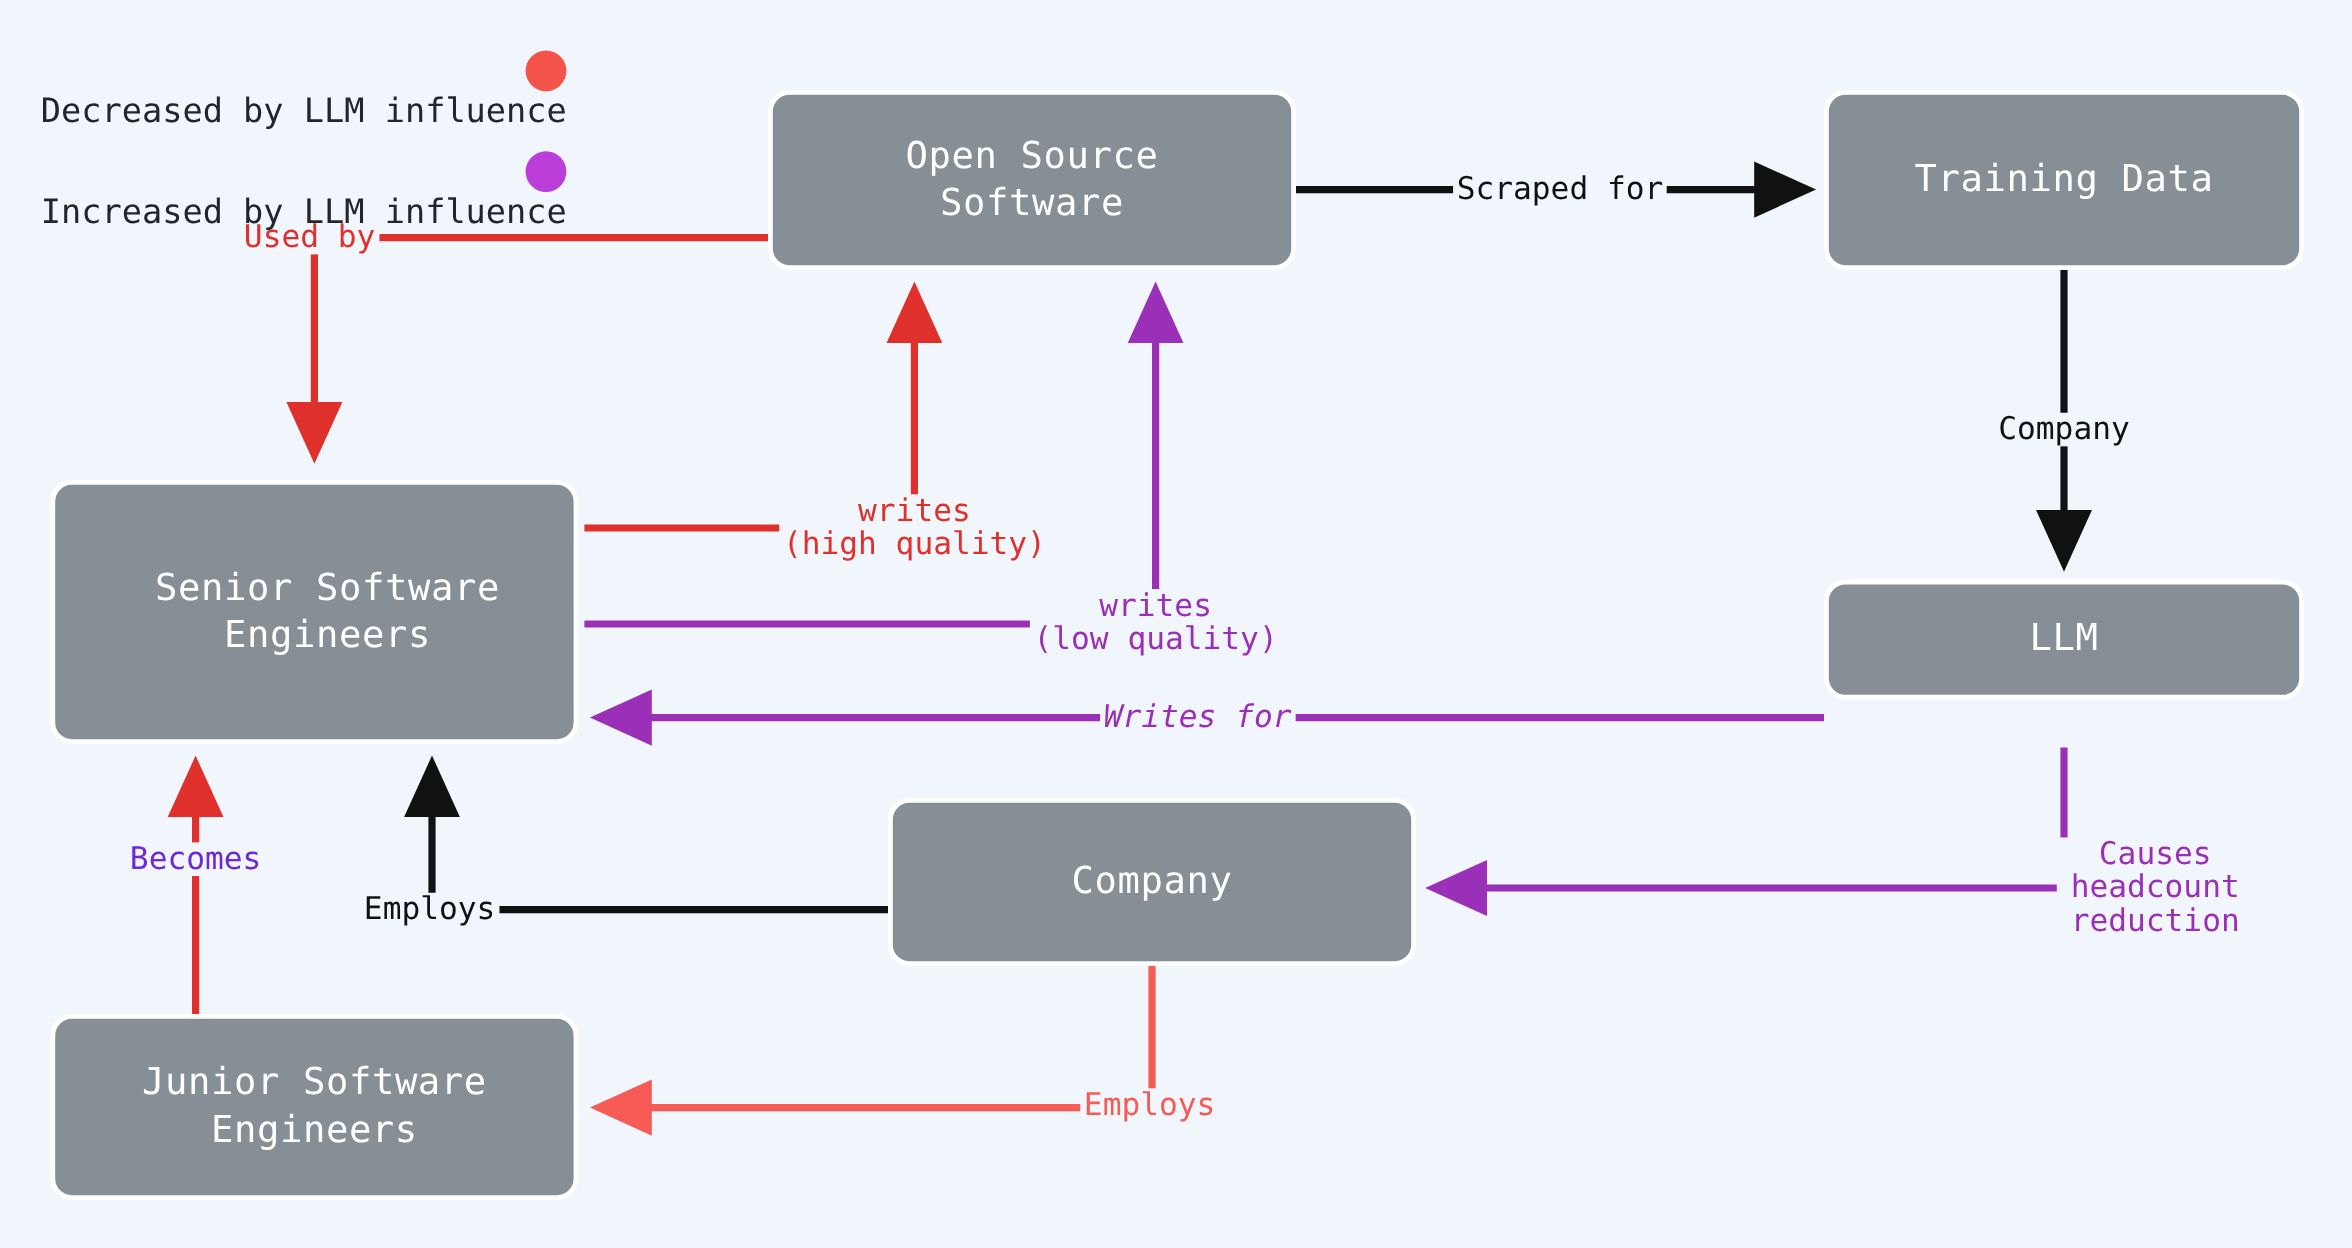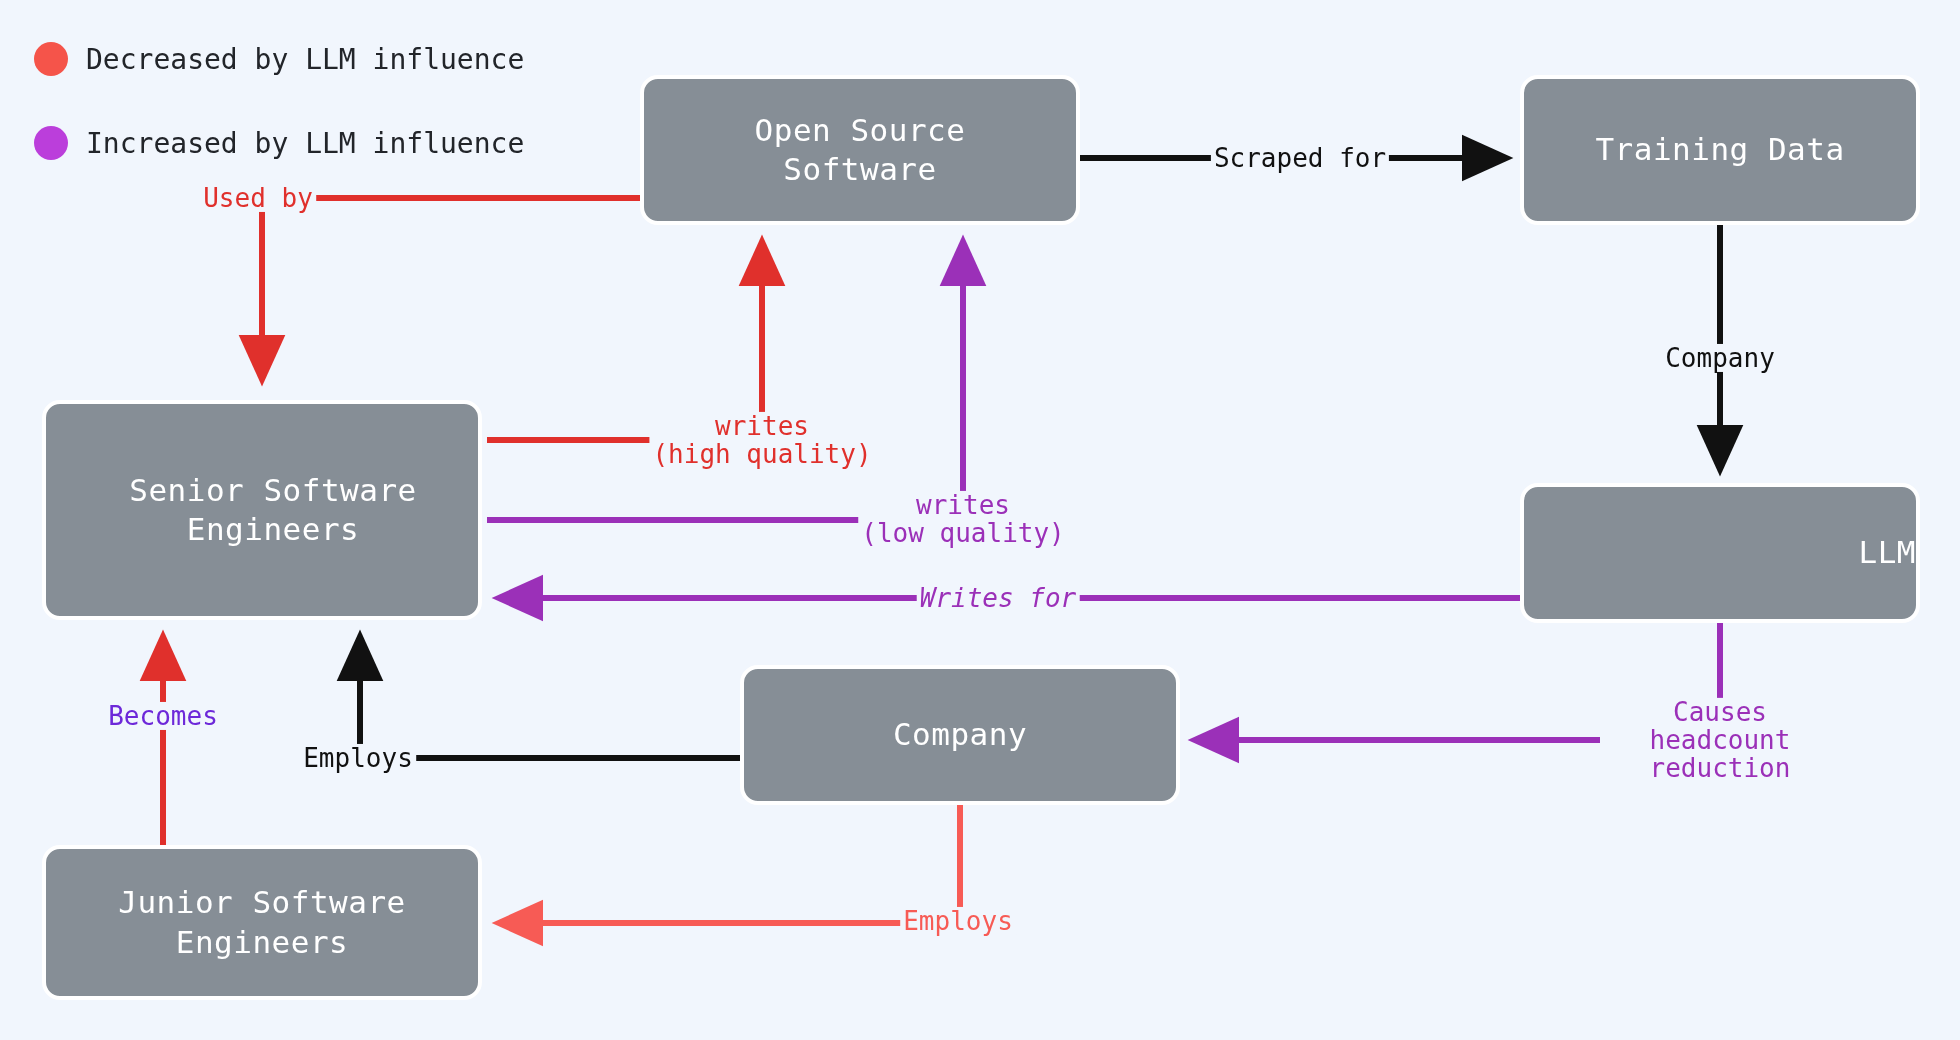--- a/index.html
+++ b/index.html
@@ -50,21 +50,22 @@
     white-space: pre-line;
     transform: translate(-50%, -50%);
     background: #f1f6fd;
     padding: 0 3px;
     letter-spacing: 0px;
   }
   .legend-row {
     position: absolute;
     display: flex;
     align-items: flex-end;
-    gap: 18px;
+    gap: 0;
+    flex-direction: column;
   }
   .legend-dot {
     width: 34px;
     height: 34px;
     border-radius: 50%;
     flex: 0 0 auto;
   }
   .legend-text {
     font-family: "DejaVu Sans Mono", monospace;
     font-size: 28px;
@@ -147,21 +148,21 @@
   <div class="node" style="left:640px; top:75px; width:440px; height:150px;">
     <span>Open Source
 Software</span>
   </div>
 
   <div class="node" style="left:42px; top:400px; width:440px; height:220px;padding-left:22px;">
     <span>Senior Software
 Engineers</span>
   </div>
 
-  <div class="node" style="left:1520px; top:483px; width:400px; height:140px;justify-content:flex-end;">
+  <div class="node" style="left:1520px; top:483px; width:400px; height:100px;">
     <span>LLM</span>
   </div>
 
   <div class="node" style="left:740px; top:665px; width:440px; height:140px;">
     <span>Company</span>
   </div>
 
   <div class="node" style="left:42px; top:845px; width:440px; height:155px;">
     <span>Junior Software
 Engineers</span>
@@ -174,21 +175,21 @@
   <div class="edge-label" style="left:1720px; top:358px; color:#111111;">Company</div>
 
   <div class="edge-label" style="left:762px; top:440px; color:#e0302c;">writes
 (high quality)</div>
 
   <div class="edge-label" style="left:963px; top:519px; color:#9b30b8;">writes
 (low quality)</div>
 
   <div class="edge-label" style="left:998px; top:598px; color:#9b30b8;font-style:italic;">Writes for</div>
 
-  <div class="edge-label" style="left:1720px; top:740px; color:#9b30b8;">Causes headcount
+  <div class="edge-label" style="left:1796px; top:740px; color:#9b30b8;">Causes headcount
 reduction</div>
 
   <div class="edge-label" style="left:358px; top:758px; color:#111111;">Employs</div>
 
   <div class="edge-label" style="left:958px; top:921px; color:#f75b55;">Employs</div>
 
   <div class="edge-label" style="left:163px; top:716px; color:#6d28d9;">Becomes</div>
 
   <div class="legend-row" style="left:34px; top:42px;">
     <span class="legend-dot" style="background:#f5544a;"></span>

